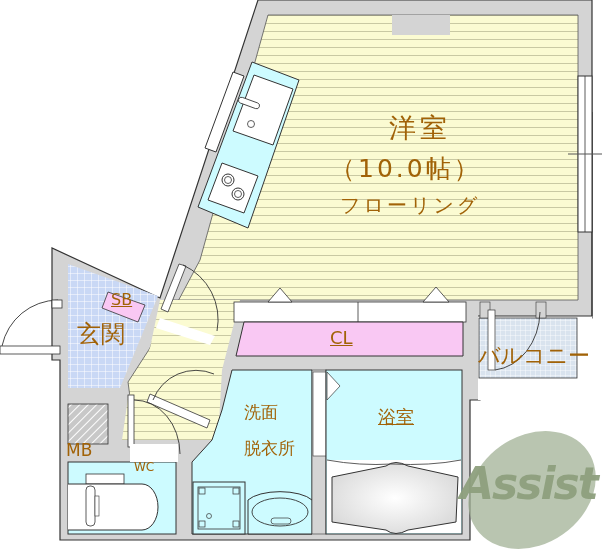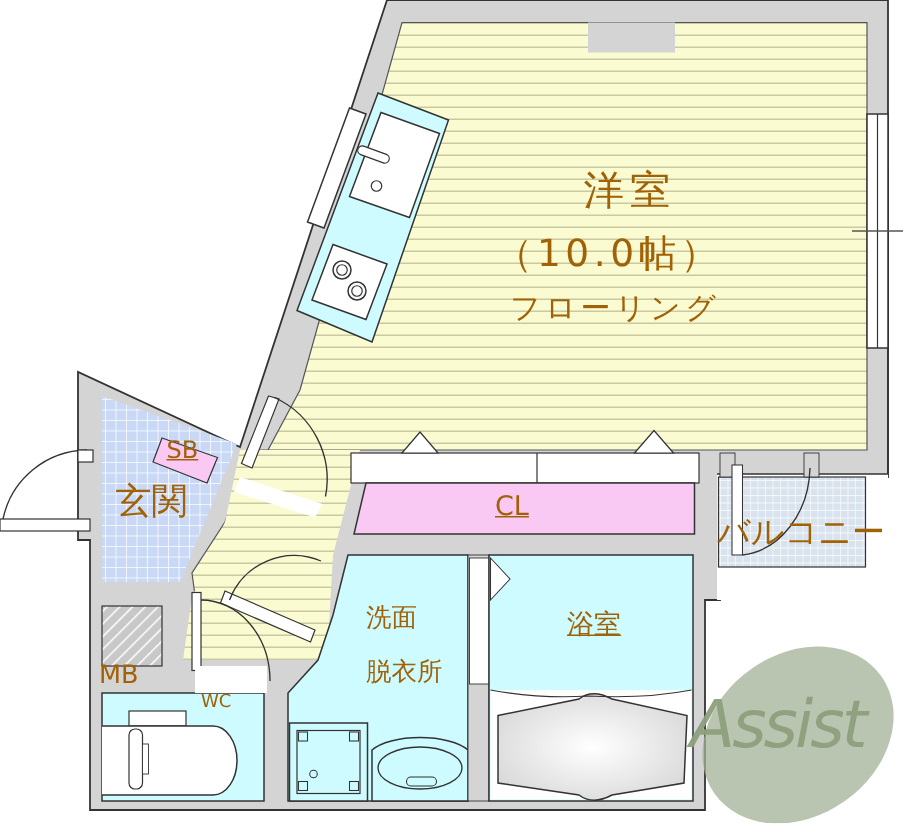--- a/index.html
+++ b/index.html
@@ -5,21 +5,21 @@
   html, body { margin: 0; padding: 0; background: #ffffff; }
   body { width: 602px; height: 549px; position: relative; overflow: hidden;
          font-family: "DejaVu Sans", sans-serif; }
   #plan { position: absolute; left: 0; top: 0; }
   .lbl { position: absolute; color: #a16207; white-space: nowrap; line-height: 1; text-align: right; }
   .room-main-title { font-size: 27px; letter-spacing: 4px; }
   .room-main-size { font-size: 25px; letter-spacing: 3px; }
   .room-main-floor { font-size: 20px; letter-spacing: 3px; }
   .small { font-size: 17px; }
   .med { font-size: 18px; text-decoration: underline; }
-  .logo { position: absolute; font-family: "DejaVu Sans", sans-serif; font-weight: normal;
+  .logo { position: absolute; font-family: "DejaVu Sans", sans-serif; font-weight: bold;
           font-style: italic; font-size: 44px; color: #8ea07e; letter-spacing: -2px; opacity: 0.95; }
 </style>
 </head>
 <body>
 
 <svg id="plan" width="602" height="549" viewBox="0 0 602 549" xmlns="http://www.w3.org/2000/svg">
   <defs>
     <pattern id="wood" width="8" height="8" patternUnits="userSpaceOnUse">
       <rect width="8" height="8" fill="#fbfbd2"></rect>
       <line x1="0" y1="7.5" x2="8" y2="7.5" stroke="#c9c9a3" stroke-width="1"></line>

